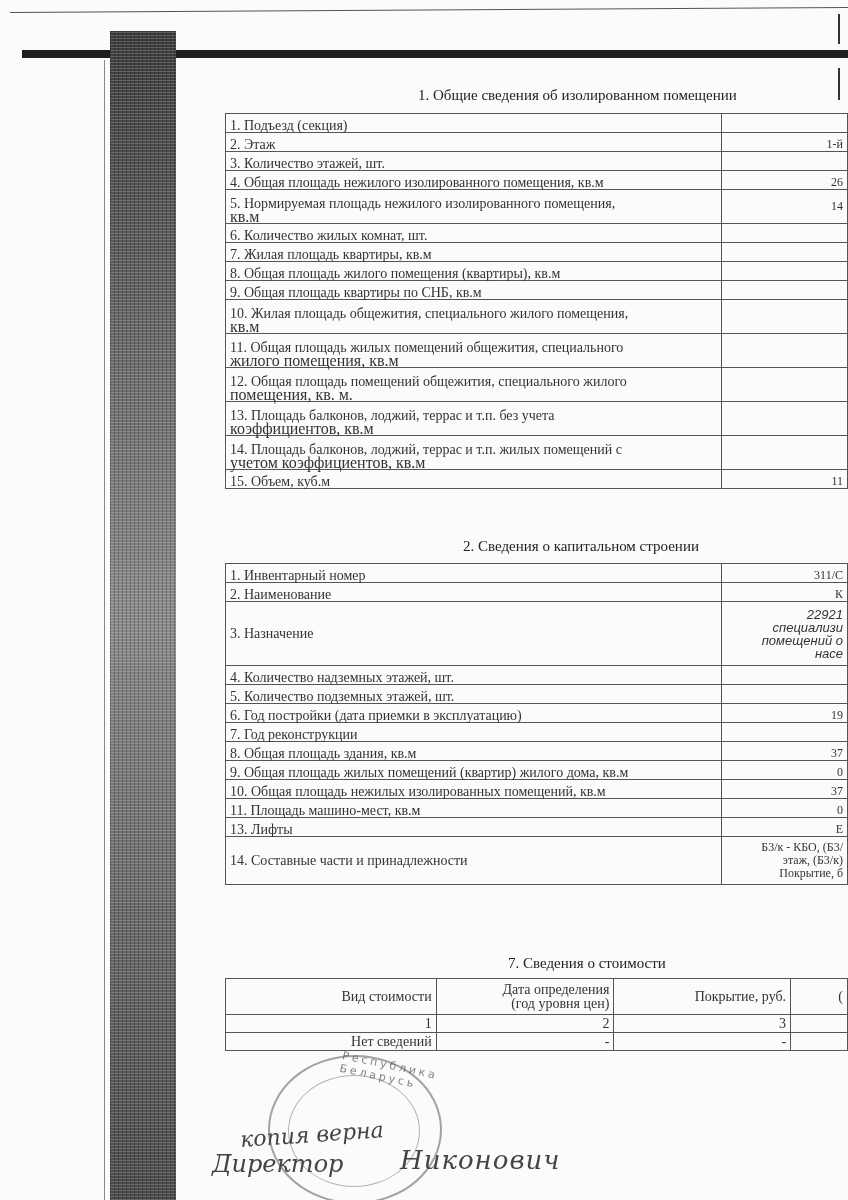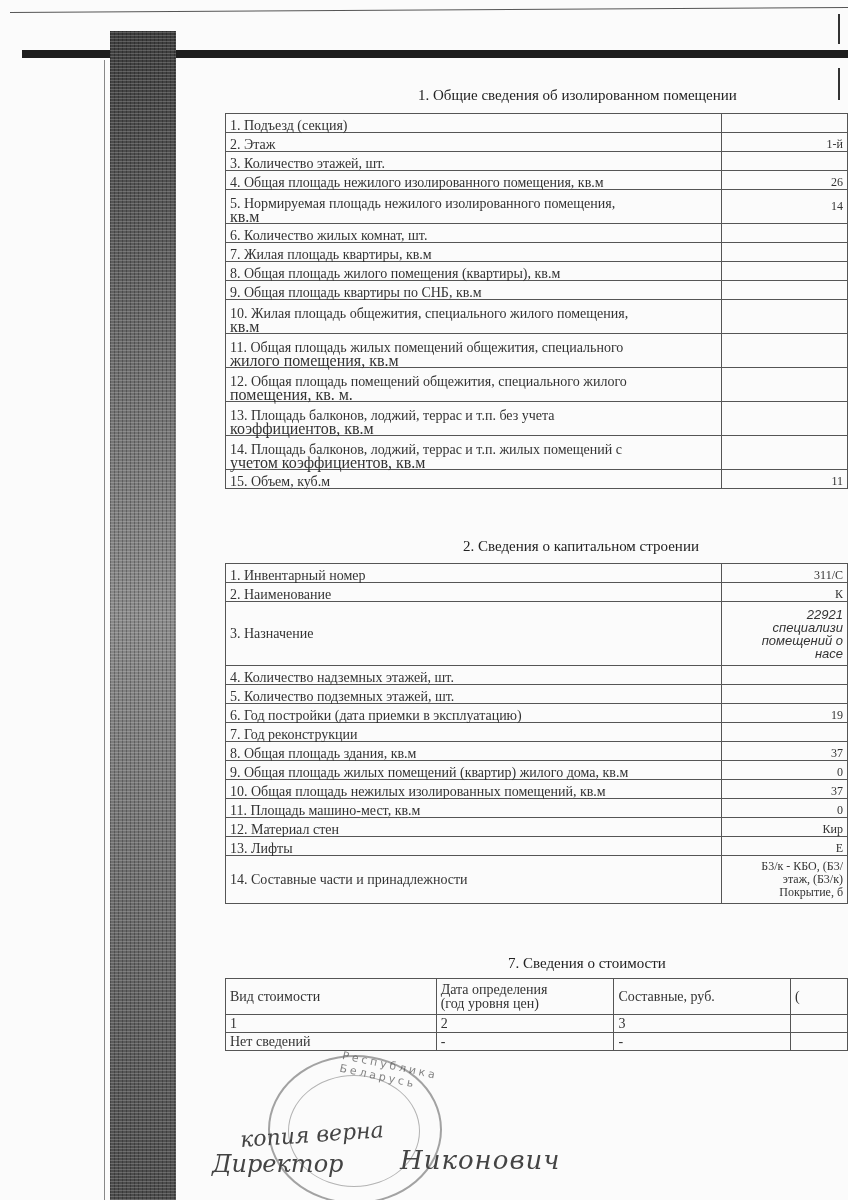--- a/index.html
+++ b/index.html
@@ -88,21 +88,21 @@
       font-size: 13px;
       line-height: 14px;
       font-style: italic;
     }
     table.doc td.value.ml {
       line-height: 13px;
       vertical-align: middle;
     }
     .small-kvm { font-size: 16px; }
     table.cost td {
-      text-align: left;
+      text-align: right;
       vertical-align: middle;
       line-height: 14px;
     }
     .stamp {
       position: absolute;
       left: 268px;
       top: 1055px;
       width: 170px;
       height: 145px;
       border-radius: 50%;
@@ -283,24 +283,20 @@
         <td class="label">9. Общая площадь жилых помещений (квартир) жилого дома, кв.м</td>
         <td class="value">0</td>
       </tr>
   <tr style="height:19px">
         <td class="label">10. Общая площадь нежилых изолированных помещений, кв.м</td>
         <td class="value">37</td>
       </tr>
   <tr style="height:19px">
         <td class="label">11. Площадь машино-мест, кв.м</td>
         <td class="value">0</td>
-      </tr>
-  <tr style="height:19px">
-        <td class="label">12. Материал стен</td>
-        <td class="value">Кир</td>
       </tr>
   <tr style="height:19px">
         <td class="label">13. Лифты</td>
         <td class="value">Е</td>
       </tr>
   <tr style="height:48px">
     <td class="label" style="vertical-align:middle">14. Составные части и принадлежности</td>
     <td class="value ml">
       <div>Б3/к - КБО, (Б3/</div>
       <div>этаж, (Б3/к)</div>
@@ -319,21 +315,21 @@
       <col style="width:177px">
       <col style="width:57px">
     </colgroup>
   <tbody>
       <tr style="height:36px">
     <td>Вид стоимости</td>
     <td>
       <div>Дата определения</div>
       <div>(год уровня цен)</div>
     </td>
-    <td>Составные, руб.</td>
+    <td>Покрытие, руб.</td>
     <td>(</td>
   </tr>
   <tr style="height:18px">
     <td>1</td>
     <td>2</td>
     <td>3</td>
     <td></td>
   </tr>
   <tr style="height:18px">
     <td>Нет сведений</td>

